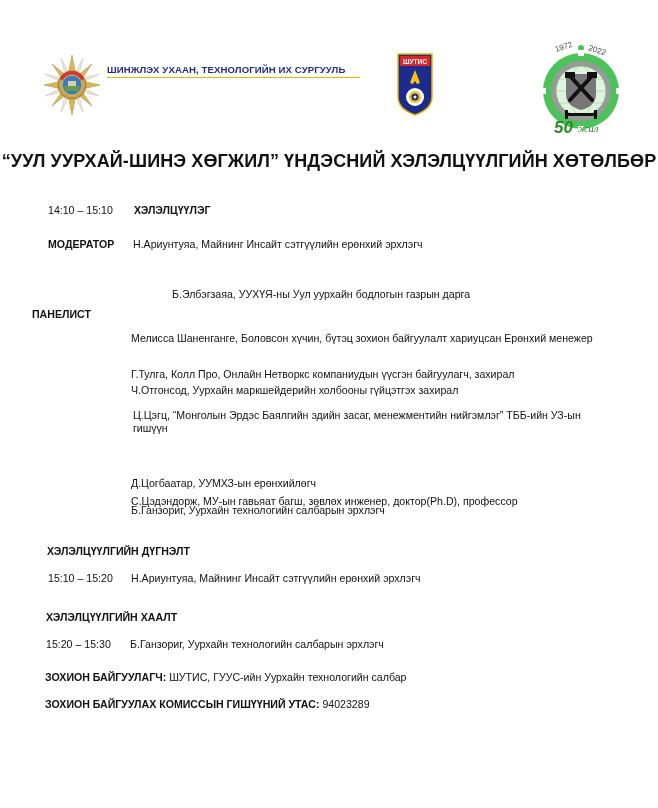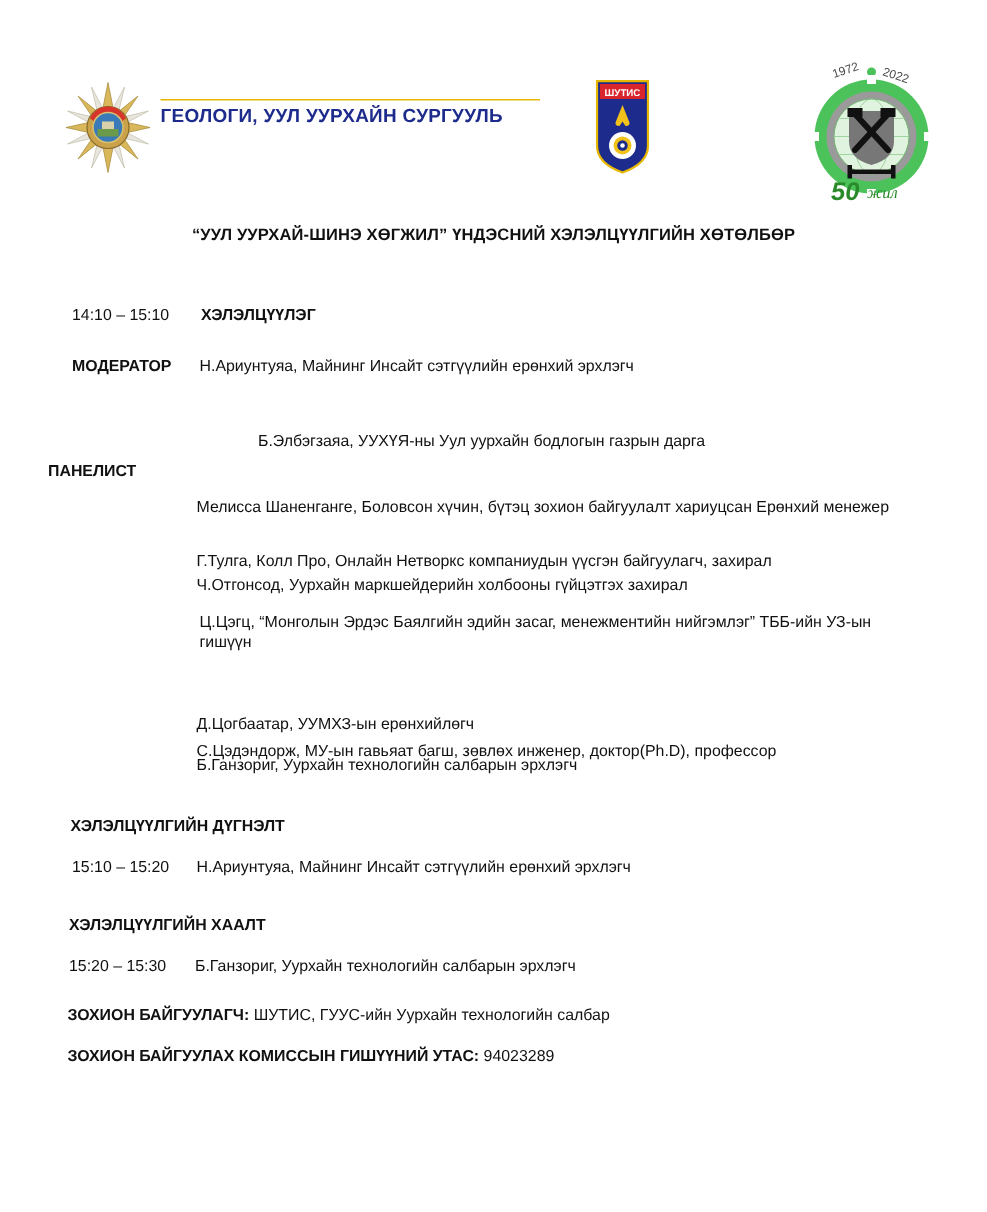--- a/index.html
+++ b/index.html
@@ -8,21 +8,21 @@
 
     .header { position: absolute; left: 0; top: 0; width: 658px; height: 140px; }
     .medal { position: absolute; left: 44px; top: 54px; width: 56px; height: 62px; }
     .uni-text { position: absolute; left: 107px; top: 64px; width: 275px; }
     .uni-line1, .uni-line2 { font-size: 9.6px; font-weight: bold; color: #1c2b8c; letter-spacing: 0.1px; line-height: 11px; white-space: nowrap; }
     .uni-rule { height: 1px; background: #e8b700; margin: 2px 0 3px 0; width: 253px; }
     .uni-line3 { font-size: 12.6px; font-weight: bold; color: #1c2b8c; line-height: 14px; white-space: nowrap; letter-spacing: 0.2px; }
     .shield { position: absolute; left: 397px; top: 53px; width: 36px; height: 63px; }
     .anniv { position: absolute; left: 532px; top: 36px; width: 98px; height: 100px; }
 
-    .title { position: absolute; left: 0; width: 658px; top: 151px; text-align: center; font-size: 11px; font-weight: bold; color: #111; letter-spacing: 0.1px; }
+    .title { position: absolute; left: 0; width: 658px; top: 151px; text-align: center; font-size: 18px; font-weight: bold; color: #111; letter-spacing: 0.1px; }
 
     .t { position: absolute; font-size: 10.6px; line-height: 13px; white-space: nowrap; color: #111; }
     .b { font-weight: bold; }
     .wrap { white-space: normal; width: 480px; }
   </style>
 </head>
 <body>
 
 <div class="header">
 
@@ -51,22 +51,22 @@
       <circle r="14" fill="#c9a24a" stroke="#8a6a2a" stroke-width="0.8"></circle>
       <path d="M-12,-6 A13,13 0 0 1 12,-6 L9,-4 A10,10 0 0 0 -9,-4 Z" fill="#d8342c"></path>
       <circle r="10" fill="#3a7ab8"></circle>
       <rect x="-7" y="1" width="14" height="5" fill="#6a9a4a"></rect>
       <rect x="-4" y="-4" width="8" height="5" fill="#d8d0a8"></rect>
       <circle r="10" fill="none" stroke="#d8c070" stroke-width="1"></circle>
     </g>
   </svg>
 
   <div class="uni-text">
+    <div class="uni-line2">ШИНЖЛЭХ УХААН, ТЕХНОЛОГИЙН ИХ СУРГУУЛЬ</div>
     <div class="uni-rule"></div>
-    <div class="uni-line3">ГЕОЛОГИ, УУЛ УУРХАЙН СУРГУУЛЬ</div>
   </div>
 
   <svg class="shield" viewBox="0 0 36 63">
     <path d="M1,1 H35 V44 Q35,56 18,62 Q1,56 1,44 Z" fill="#1c2b8c" stroke="#e8b700" stroke-width="1.5"></path>
     <rect x="3" y="3" width="30" height="10" fill="#d9262c"></rect>
     <text x="18" y="11" text-anchor="middle" font-family="Liberation Sans, sans-serif" font-size="6.5" font-weight="bold" fill="#ffffff">ШУТИС</text>
     <path d="M18,17 L22,27 Q24,31 20,31 L18,28 L16,31 Q12,31 14,27 Z" fill="#f2c21a"></path>
     <circle cx="18" cy="44" r="9" fill="#ffffff"></circle>
     <circle cx="18" cy="44" r="6" fill="#f2c21a"></circle>
     <circle cx="18" cy="44" r="3.5" fill="#1c2b8c"></circle>

